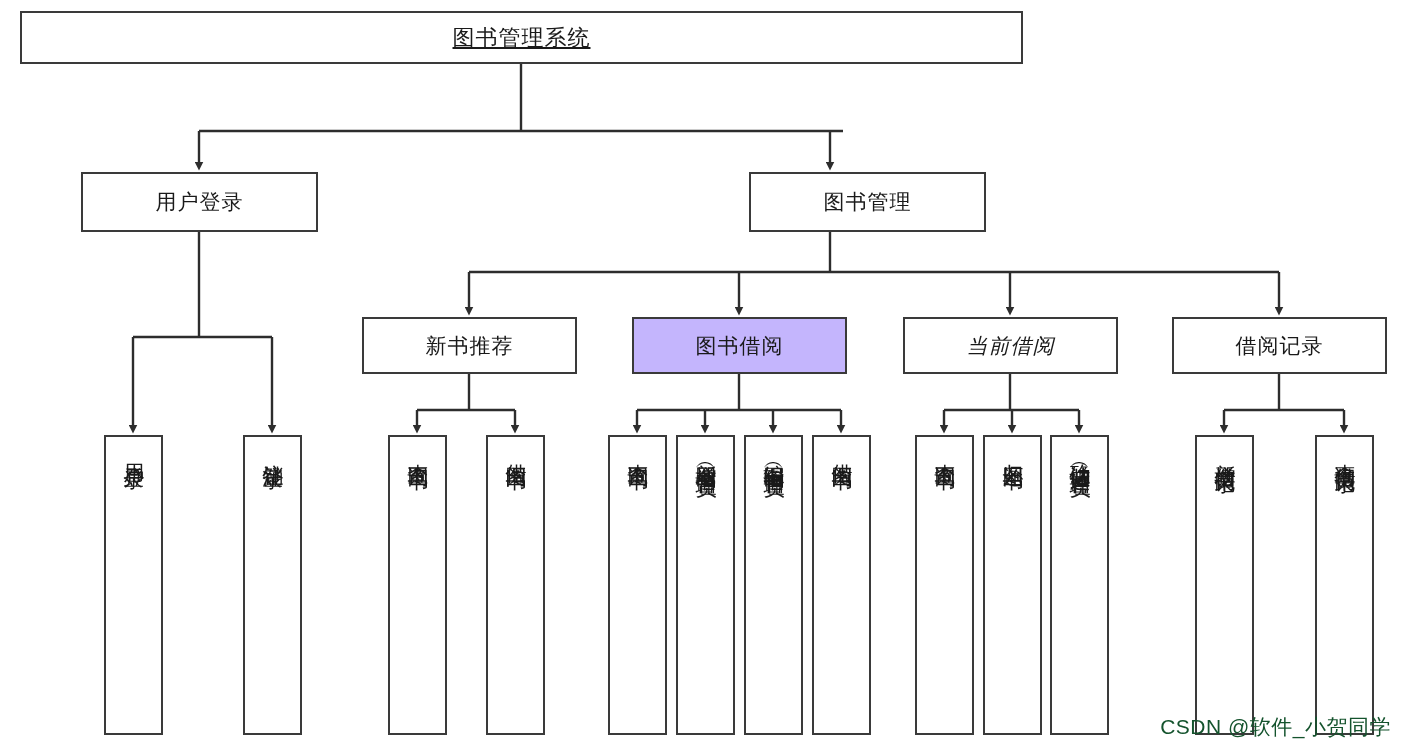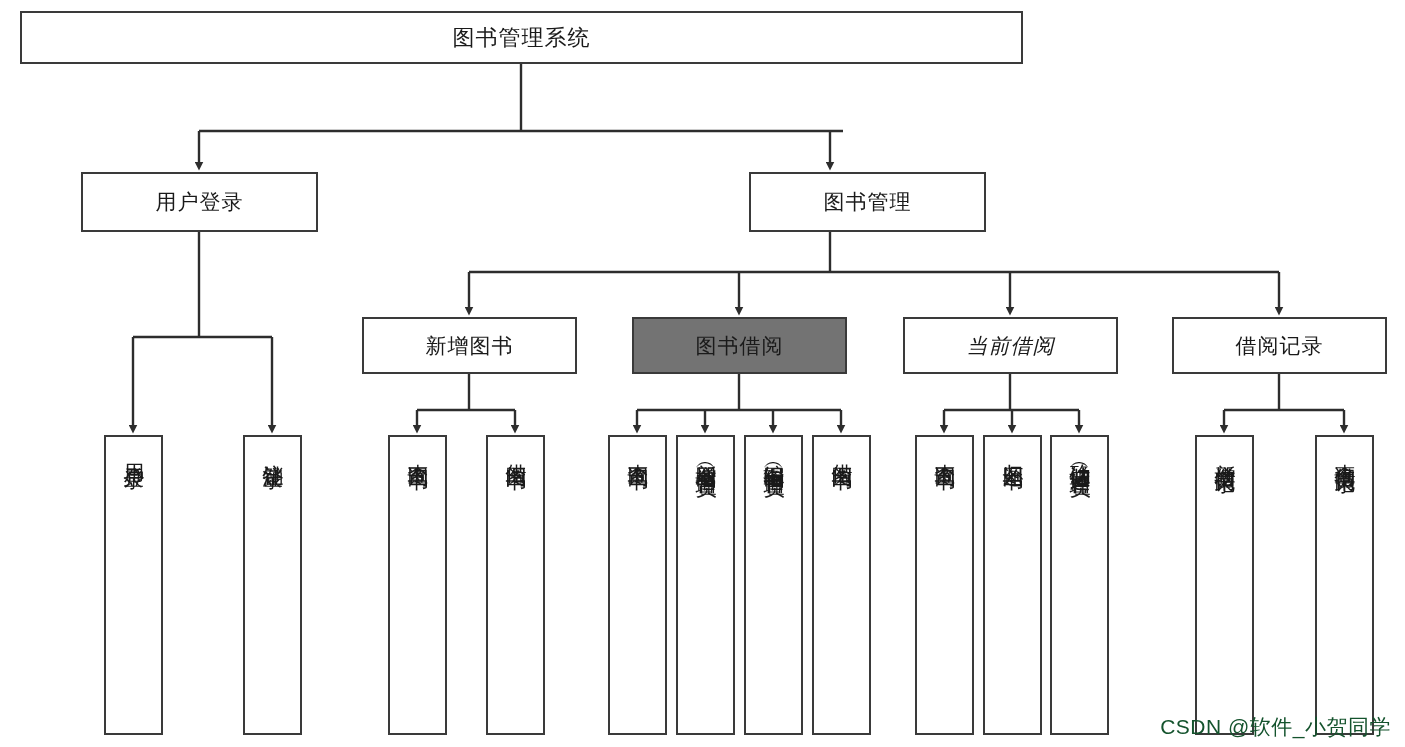--- a/index.html
+++ b/index.html
@@ -24,21 +24,21 @@
     display:flex;
     align-items:center;
     justify-content:center;
     color:#1a1a1a;
   }
   .node.h{                 
     font-size:21px;
     letter-spacing:1px;
     white-space:nowrap;
   }
-  .node.root{font-size:22px;}
+  .node.root{font-size:22px;text-decoration:underline;}
 
   
   .node.v{
     align-items:flex-start;
     justify-content:center;
     padding-top:10px;
   }
   .vtext{
     writing-mode:vertical-rl;
     text-orientation:upright;
@@ -115,23 +115,23 @@
       <path d="M1344,410 L1344,426" marker-end="url(#arrow)"></path>
     </g>
   </svg>
 
   <div class="node h root" id="node-root" style="left: 20px; top: 11px; width: 1003px; height: 53px; border-color: rgb(58, 58, 58); background: rgb(255, 255, 255); color: rgb(26, 26, 26);">图书管理系统</div>
 
   <div class="node h" id="node-l2-0" style="left: 81px; top: 172px; width: 237px; height: 60px; border-color: rgb(58, 58, 58); background: rgb(255, 255, 255); color: rgb(26, 26, 26);">用户登录</div>
 
   <div class="node h" id="node-l2-1" style="left: 711px; top: 172px; width: 237px; height: 60px; border-color: rgb(58, 58, 58); background: rgb(255, 255, 255); color: rgb(26, 26, 26); margin-left: 38px;">图书管理</div>
 
-  <div class="node h" id="node-l3-0" style="left: 362px; top: 317px; width: 215px; height: 57px; border-color: rgb(58, 58, 58); background: rgb(255, 255, 255); color: rgb(26, 26, 26);">新增图书</div>
+  <div class="node h" id="node-l3-0" style="left: 362px; top: 317px; width: 215px; height: 57px; border-color: rgb(58, 58, 58); background: rgb(255, 255, 255); color: rgb(26, 26, 26);">新书推荐</div>
 
-  <div class="node h" id="node-l3-1" style="left: 632px; top: 317px; width: 215px; height: 57px; border-color: rgb(58, 58, 58); background: #737373; color: rgb(26, 26, 26);">图书借阅</div>
+  <div class="node h" id="node-l3-1" style="left: 632px; top: 317px; width: 215px; height: 57px; border-color: rgb(58, 58, 58); background: #c4b5fd; color: rgb(26, 26, 26);">图书借阅</div>
 
   <div class="node h" id="node-l3-2" style="left: 903px; top: 317px; width: 215px; height: 57px; border-color: rgb(58, 58, 58); background: rgb(255, 255, 255); color: rgb(26, 26, 26); font-style: italic;">当前借阅</div>
 
   <div class="node h" id="node-l3-3" style="left: 1172px; top: 317px; width: 215px; height: 57px; border-color: rgb(58, 58, 58); background: rgb(255, 255, 255); color: rgb(26, 26, 26);">借阅记录</div>
 
   <div class="node v" id="leaf-0" style="left: 104px; top: 435px; width: 59px; height: 300px; border-color: rgb(58, 58, 58); background: rgb(255, 255, 255); color: rgb(26, 26, 26);">
       <span class="vtext">用户登录</span>
     </div>
   <div class="node v" id="leaf-1" style="left: 243px; top: 435px; width: 59px; height: 300px; border-color: rgb(58, 58, 58); background: rgb(255, 255, 255); color: rgb(26, 26, 26);">
       <span class="vtext">注销登录</span>

